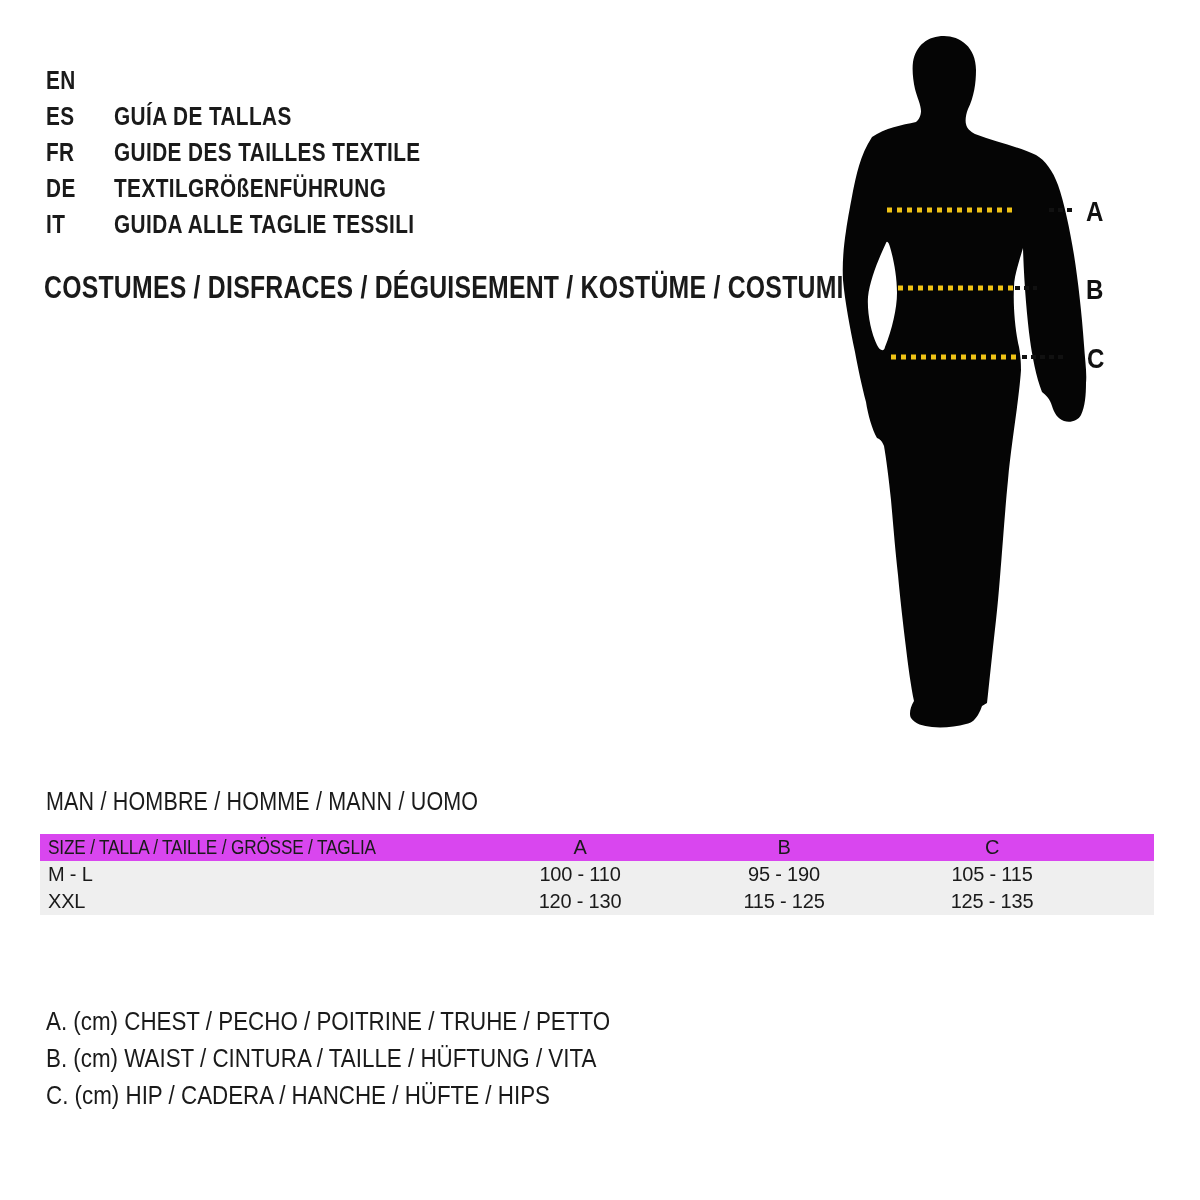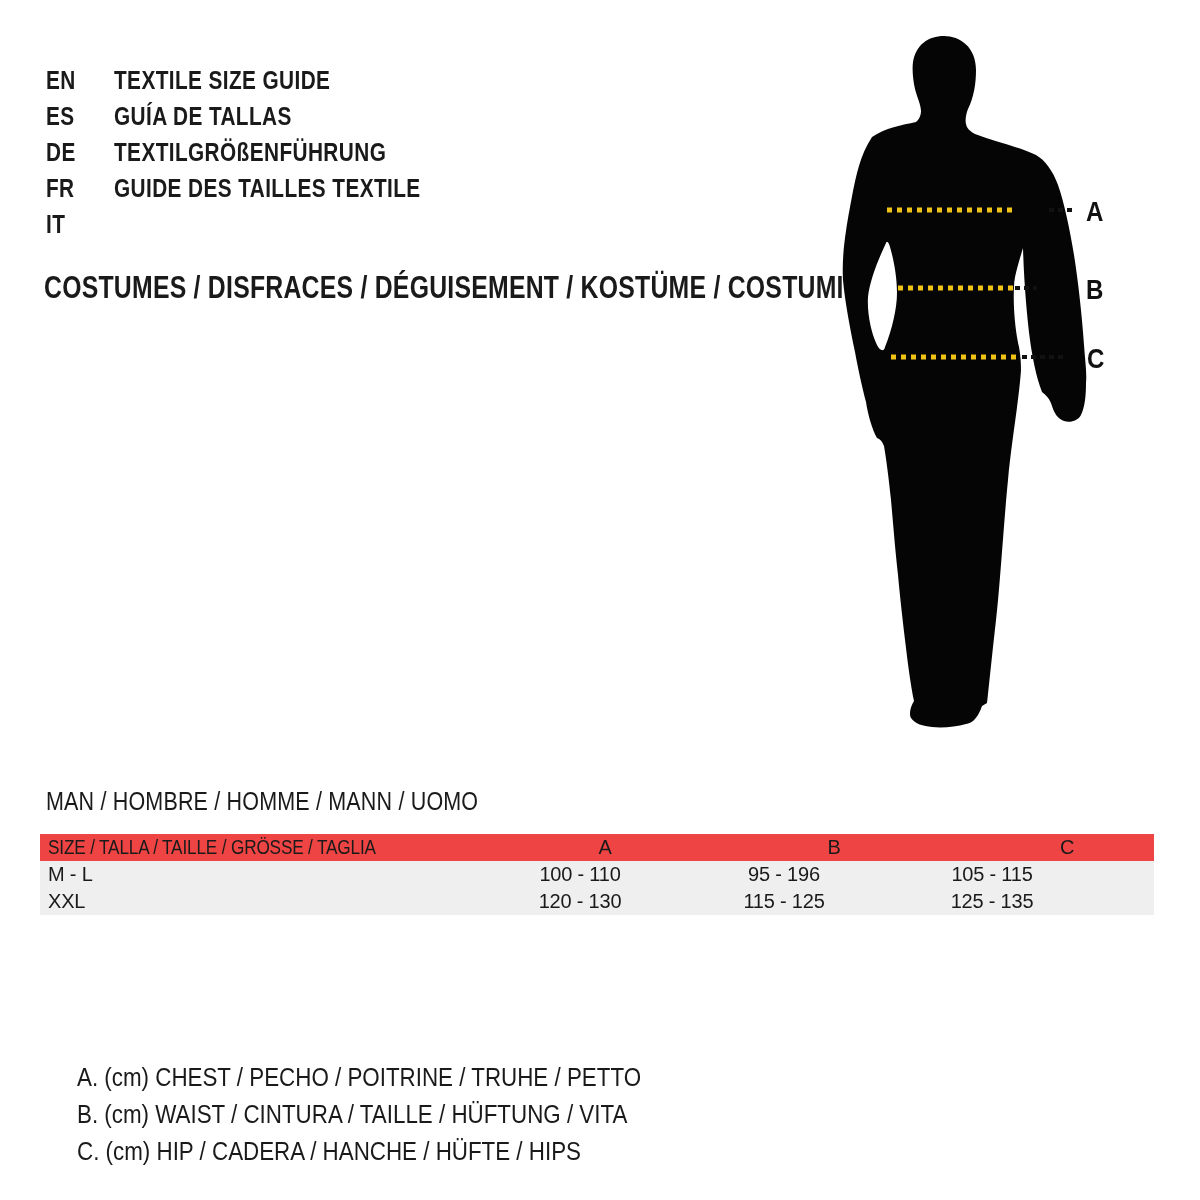--- a/index.html
+++ b/index.html
@@ -30,49 +30,49 @@
   .lbl-c { left: 1087px; top: 343px; }
 
   
   .man-heading { left: 46px; top: 787px; font-size: 25px; font-weight: 400; letter-spacing: 0.2px; }
 
   
   .size-table { left: 40px; top: 834px; width: 1114px; font-size: 20px; letter-spacing: -0.2px; }
   .t-row { display: grid; grid-template-columns: 440px 200px 208px 208px 58px; height: 27px; line-height: 27px; align-items: center; }
   .t-row .c0 { padding-left: 8px; text-align: left; }
   .t-row .c1, .t-row .c2, .t-row .c3 { text-align: center; }
-  .t-header { background: #ef4444; gap: 25px; }
+  .t-header { background: #d946ef; }
   .t-alt { background: #efefef; }
 
   
-  .legend { left: 46px; top: 1059px; margin-left: 31px; }
+  .legend { left: 46px; top: 1003px; }
   .legend-line { height: 37px; display: flex; align-items: center; font-size: 26px; font-weight: 400; }
 </style>
 </head>
 <body>
 
 <div class="abs lang-block">
   <div class="lang-row">
     <span class="lang-code"><span class="cond">EN</span></span>
-    <span class="lang-label"><span class="cond">TEXTILE SIZE GUIDE</span></span>
   </div>
   <div class="lang-row">
     <span class="lang-code"><span class="cond">ES</span></span>
     <span class="lang-label"><span class="cond">GUÍA DE TALLAS</span></span>
   </div>
   <div class="lang-row">
+    <span class="lang-code"><span class="cond">FR</span></span>
+    <span class="lang-label"><span class="cond">GUIDE DES TAILLES TEXTILE</span></span>
+  </div>
+  <div class="lang-row">
     <span class="lang-code"><span class="cond">DE</span></span>
     <span class="lang-label"><span class="cond">TEXTILGRÖßENFÜHRUNG</span></span>
   </div>
   <div class="lang-row">
-    <span class="lang-code"><span class="cond">FR</span></span>
-    <span class="lang-label"><span class="cond">GUIDE DES TAILLES TEXTILE</span></span>
-  </div>
-  <div class="lang-row">
     <span class="lang-code"><span class="cond">IT</span></span>
+    <span class="lang-label"><span class="cond">GUIDA ALLE TAGLIE TESSILI</span></span>
   </div>
 </div>
 
 <div class="abs costumes">
   <span class="cond">COSTUMES / DISFRACES / DÉGUISEMENT / KOSTÜME / COSTUMI</span>
 </div>
 
 <div class="abs figure-wrap">
   <svg width="260" height="740" viewBox="0 0 260 740">
     <path fill="#050505" fill-rule="evenodd" d="M 104 11
@@ -155,21 +155,21 @@
   <div class="t-row t-header">
     <span class="c0"><span class="cond88">SIZE / TALLA / TAILLE / GRÖSSE / TAGLIA</span></span>
     <span class="c1">A</span>
     <span class="c2">B</span>
     <span class="c3">C</span>
     <span class="c4"></span>
   </div>
   <div class="t-row t-alt">
     <span class="c0">M - L</span>
     <span class="c1">100 - 110</span>
-    <span class="c2">95 - 196</span>
+    <span class="c2">95 - 190</span>
     <span class="c3">105 - 115</span>
     <span class="c4"></span>
   </div>
   <div class="t-row t-alt">
     <span class="c0">XXL</span>
     <span class="c1">120 - 130</span>
     <span class="c2">115 - 125</span>
     <span class="c3">125 - 135</span>
     <span class="c4"></span>
   </div>

